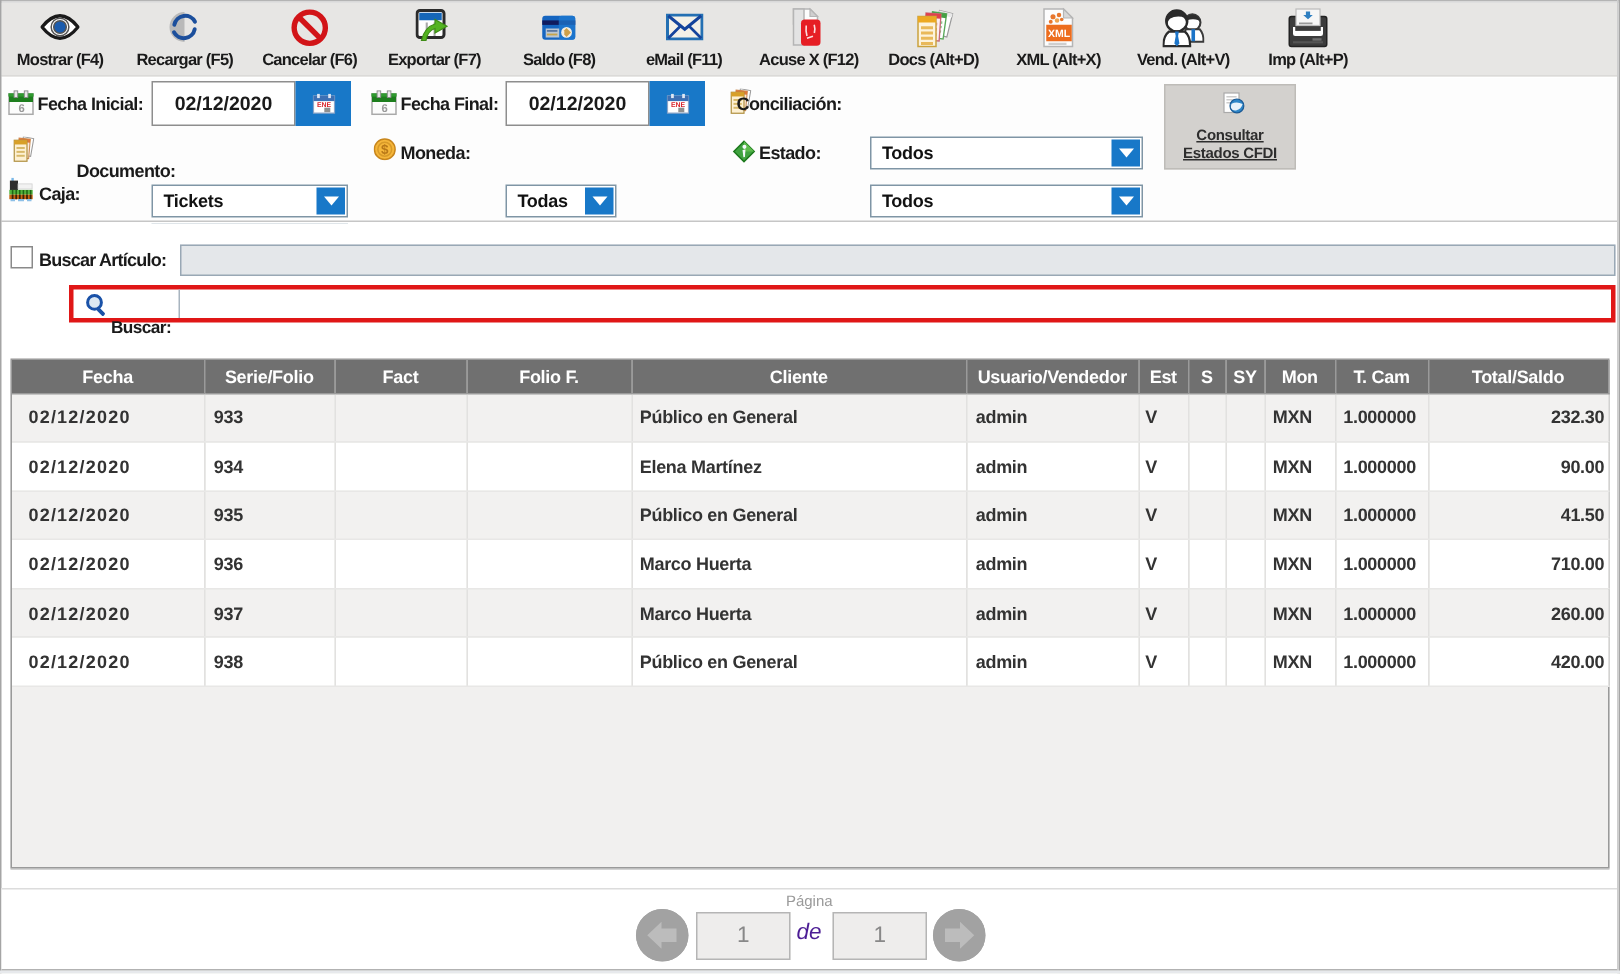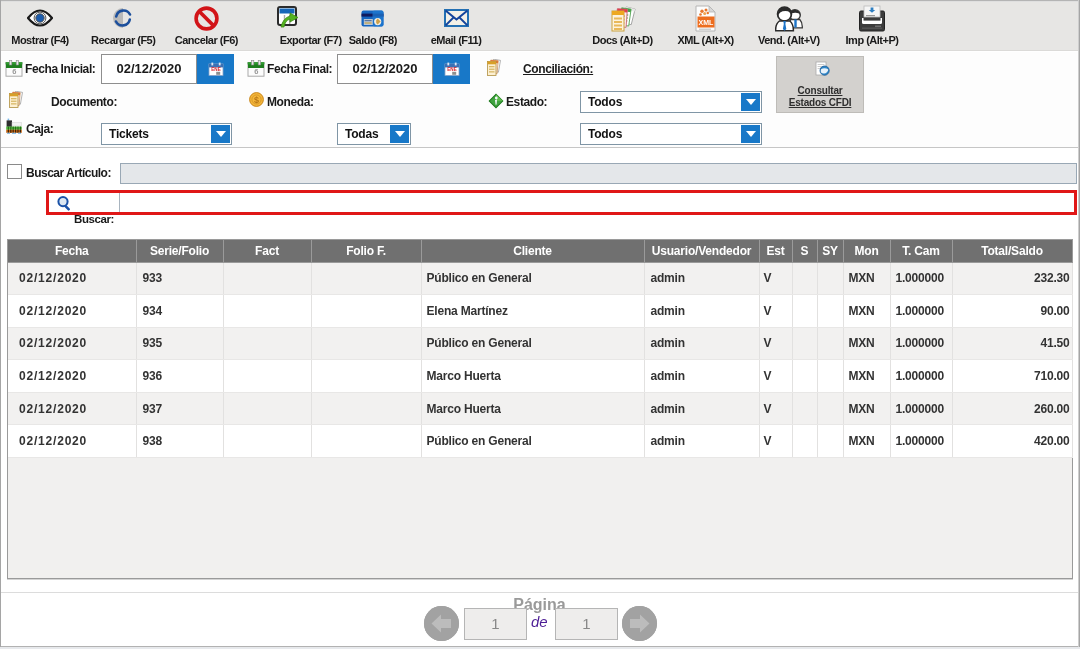--- a/index.html
+++ b/index.html
@@ -36,21 +36,21 @@
 
 .tablebox { position:absolute; left:7px; top:239px; width:1066px; height:340px; border:1px solid #9a9a9a; background:#f1f0ef; box-shadow:0 1px 0 #d4d4d4; }
 table.grid { border-collapse:collapse; table-layout:fixed; width:1064px; }
 table.grid th { background:#707070; color:#fff; font-size:12px; font-weight:bold; height:22px; border-right:1px solid #9a9a9a; border-bottom:1px solid #9a9a9a; letter-spacing:-0.2px; }
 table.grid td { font-size:12px; font-weight:bold; color:#333; height:32.6px; border-right:1px solid #e2e1e0; border-bottom:1px solid #e8e7e6; padding:0; white-space:nowrap; overflow:hidden; letter-spacing:-0.2px; }
 table.grid td.date { letter-spacing:0.8px; }
 table.grid tr.odd td { background:#f2f1f0; }
 table.grid tr.even td { background:#ffffff; }
 
 .pag { position:absolute; left:1px; top:592px; width:1077px; height:55px; background:#fff; border-top:1px solid #dcdcdc; border-bottom:1px solid #b2b2b2; }
-.pag .plabel { position:absolute; top:3px; left:0; right:0; text-align:center; font-size:16px; color:#9a9a9a;font-weight:bold; }
+.pag .plabel { position:absolute; top:3px; left:0; right:0; text-align:center; font-size:10px; color:#9a9a9a; }
 .pcircle { position:absolute; top:606px; width:35px; height:35px; border-radius:50%; background:#a3a3a3; display:flex; align-items:center; justify-content:center; }
 .pfield { position:absolute; top:608px; width:63px; height:32px; background:#eeedec; border:1px solid #b5b5b5; text-align:center; line-height:30px; font-size:15px; color:#888; }
 .pde { position:absolute; top:613px; font-size:15px; color:#4c1d95;font-style:italic; }
 </style>
 </head>
 <body>
 <div class="win">
   <div class="toolbar" id="toolbar">
       <div class="tbtn" style="left: -3px;">
         <div class="ticon" id="ti0">
@@ -74,21 +74,21 @@
       </div>
       <div class="tbtn" style="left: 163.4px;">
         <div class="ticon" id="ti2">
           <svg width="25" height="25" viewBox="0 0 25 25">
 <circle cx="12.5" cy="12.5" r="10.4" fill="none" stroke="#d21418" stroke-width="3.6"></circle>
 <rect x="2.5" y="10.8" width="20" height="3.6" fill="#d21418" transform="rotate(45 12.5 12.5)"></rect>
 </svg>
         </div>
         <div class="tlbl">Cancelar (F6)</div>
       </div>
-      <div class="tbtn" style="left: 246.6px; text-align: right;">
+      <div class="tbtn" style="left: 246.6px;">
         <div class="ticon" id="ti3">
           <svg width="26" height="25" viewBox="0 0 26 25">
 <rect x="1" y="1" width="18" height="18" rx="2" fill="#fff" stroke="#2b2b2b" stroke-width="2"></rect>
 <rect x="2.5" y="2.5" width="15" height="5" fill="#1566b8"></rect>
 <rect x="6.8" y="9" width="1.4" height="9" fill="#aaa"></rect>
 <rect x="12" y="9" width="1.4" height="9" fill="#aaa"></rect>
 <path d="M4 21 Q6 12 13 10 L13 7 L21 11.5 L13 16 L13 13 Q8 14.5 7 21 Z" fill="#54b321" stroke="#3f8c17" stroke-width="0.8"></path>
 </svg>
         </div>
         <div class="tlbl">Exportar (F7)</div>
@@ -110,20 +110,32 @@
       </div>
       <div class="tbtn" style="left: 413px;">
         <div class="ticon" id="ti5">
           <svg width="25" height="18" viewBox="0 0 25 18">
 <rect x="1" y="1" width="23" height="16" fill="#f4f1e8" stroke="#2470b3" stroke-width="2"></rect>
 <path d="M1.5 1.5 L12.5 10.5 L23.5 1.5" fill="none" stroke="#15449c" stroke-width="2"></path>
 <path d="M1.5 16.5 L9.5 8.5 M23.5 16.5 L15.5 8.5" stroke="#15449c" stroke-width="1.8"></path>
 </svg>
         </div>
         <div class="tlbl">eMail (F11)</div>
+      </div>
+      <div class="tbtn" style="left: 496.2px;">
+        <div class="ticon" id="ti6">
+          <svg width="22" height="26" viewBox="0 0 22 26">
+<path d="M1 1 L12 1 L17 6 L17 11 L1 11 Z" fill="#fcfcfc" stroke="#b5b5b5" stroke-width="1"></path>
+<path d="M1 1 L1 25 L8 25 L8 1 Z" fill="#e3e3e3" stroke="#b5b5b5" stroke-width="1"></path>
+<path d="M12 1 L12 6 L17 6 Z" fill="#cfcfcf" stroke="#b5b5b5" stroke-width="0.8"></path>
+<rect x="6" y="8" width="13" height="17.5" rx="2.5" fill="#e61e24"></rect>
+<path d="M9.5 12 Q9 16 10 19 M14.8 11.5 Q15.6 14 14.9 17 M10 20.5 L14 19.2" stroke="#fff" stroke-width="1.1" fill="none" opacity="0.85"></path>
+</svg>
+        </div>
+        <div class="tlbl">Acuse X (F12)</div>
       </div>
       <div class="tbtn" style="left: 579.4px;">
         <div class="ticon" id="ti7">
           <svg width="28" height="27" viewBox="0 0 28 27">
 <g transform="rotate(14 22 8)">
               <rect x="17" y="3" width="9" height="16" fill="#fff" stroke="#9a9a9a" stroke-width="0.8"></rect>
               <rect x="17" y="3" width="9" height="2.6" fill="#e9e9e9"></rect>
             </g>
 <g transform="rotate(8 18 8)">
               <rect x="13" y="3.5" width="9.5" height="17" fill="#fff" stroke="#5aa85a" stroke-width="0.9"></rect>
@@ -247,41 +259,41 @@
 <g transform="rotate(5 9 4)">
             <rect x="4.5" y="1.5" width="7.5" height="13" fill="#fde8d8" stroke="#c88a50" stroke-width="0.7"></rect>
             <rect x="4.5" y="1.5" width="7.5" height="2.4" fill="#e07838"></rect>
           </g>
 <rect x="1.5" y="2.5" width="8.5" height="14" fill="#fdf0d2" stroke="#b09040" stroke-width="0.8"></rect>
 <rect x="1.5" y="2.5" width="8.5" height="2.8" fill="#d8a028"></rect>
 <rect x="3" y="7" width="5.5" height="1.3" fill="#d8b868"></rect>
 <rect x="3" y="9.6" width="5.5" height="1.3" fill="#d8b868"></rect>
 <rect x="3" y="12.2" width="5.5" height="1.3" fill="#d8b868"></rect>
 </svg></span>
-    <span class="flabel" style="left:522px; top:10px;text-decoration:underline;">Conciliación:</span>
+    <span class="flabel" style="left:490px; top:10px;">Conciliación:</span>
     <div class="combo" style="left:579px; top:7px; width:182px;">
         <span class="ctext">Todos</span>
         <span class="cbtn"></span>
       </div>
 
     <span class="ficon" id="doc2" style="left:7px; top:39px;"><svg width="15" height="17" viewBox="0 0 15 17">
 <g transform="rotate(10 12 4)">
             <rect x="7" y="1" width="7" height="12" fill="#fff" stroke="#9a9a9a" stroke-width="0.7"></rect>
           </g>
 <g transform="rotate(5 9 4)">
             <rect x="4.5" y="1.5" width="7.5" height="13" fill="#fde8d8" stroke="#c88a50" stroke-width="0.7"></rect>
             <rect x="4.5" y="1.5" width="7.5" height="2.4" fill="#e07838"></rect>
           </g>
 <rect x="1.5" y="2.5" width="8.5" height="14" fill="#fdf0d2" stroke="#b09040" stroke-width="0.8"></rect>
 <rect x="1.5" y="2.5" width="8.5" height="2.8" fill="#d8a028"></rect>
 <rect x="3" y="7" width="5.5" height="1.3" fill="#d8b868"></rect>
 <rect x="3" y="9.6" width="5.5" height="1.3" fill="#d8b868"></rect>
 <rect x="3" y="12.2" width="5.5" height="1.3" fill="#d8b868"></rect>
 </svg></span>
-    <span class="flabel" style="left:25px; top:43px;padding-left:25px;">Documento:</span>
+    <span class="flabel" style="left:25px; top:55px;padding-left:25px;">Documento:</span>
     <div class="combo" style="left:100px; top:39px; width:131px;">
         <span class="ctext">Tickets</span>
         <span class="cbtn"></span>
       </div>
     <span class="ficon" id="coin" style="left:248px; top:40px;"><svg width="15" height="15" viewBox="0 0 15 15">
 <circle cx="7.5" cy="7.5" r="6.9" fill="#f5b63a" stroke="#c8861c" stroke-width="1"></circle>
 <circle cx="7.5" cy="7.5" r="4.6" fill="none" stroke="#d89a28" stroke-width="1"></circle>
 <text x="7.5" y="10.8" font-family="Liberation Sans" font-size="9" font-weight="bold" fill="#b87818" text-anchor="middle">$</text>
 </svg></span>
     <span class="flabel" style="left:266px; top:43px;">Moneda:</span>

